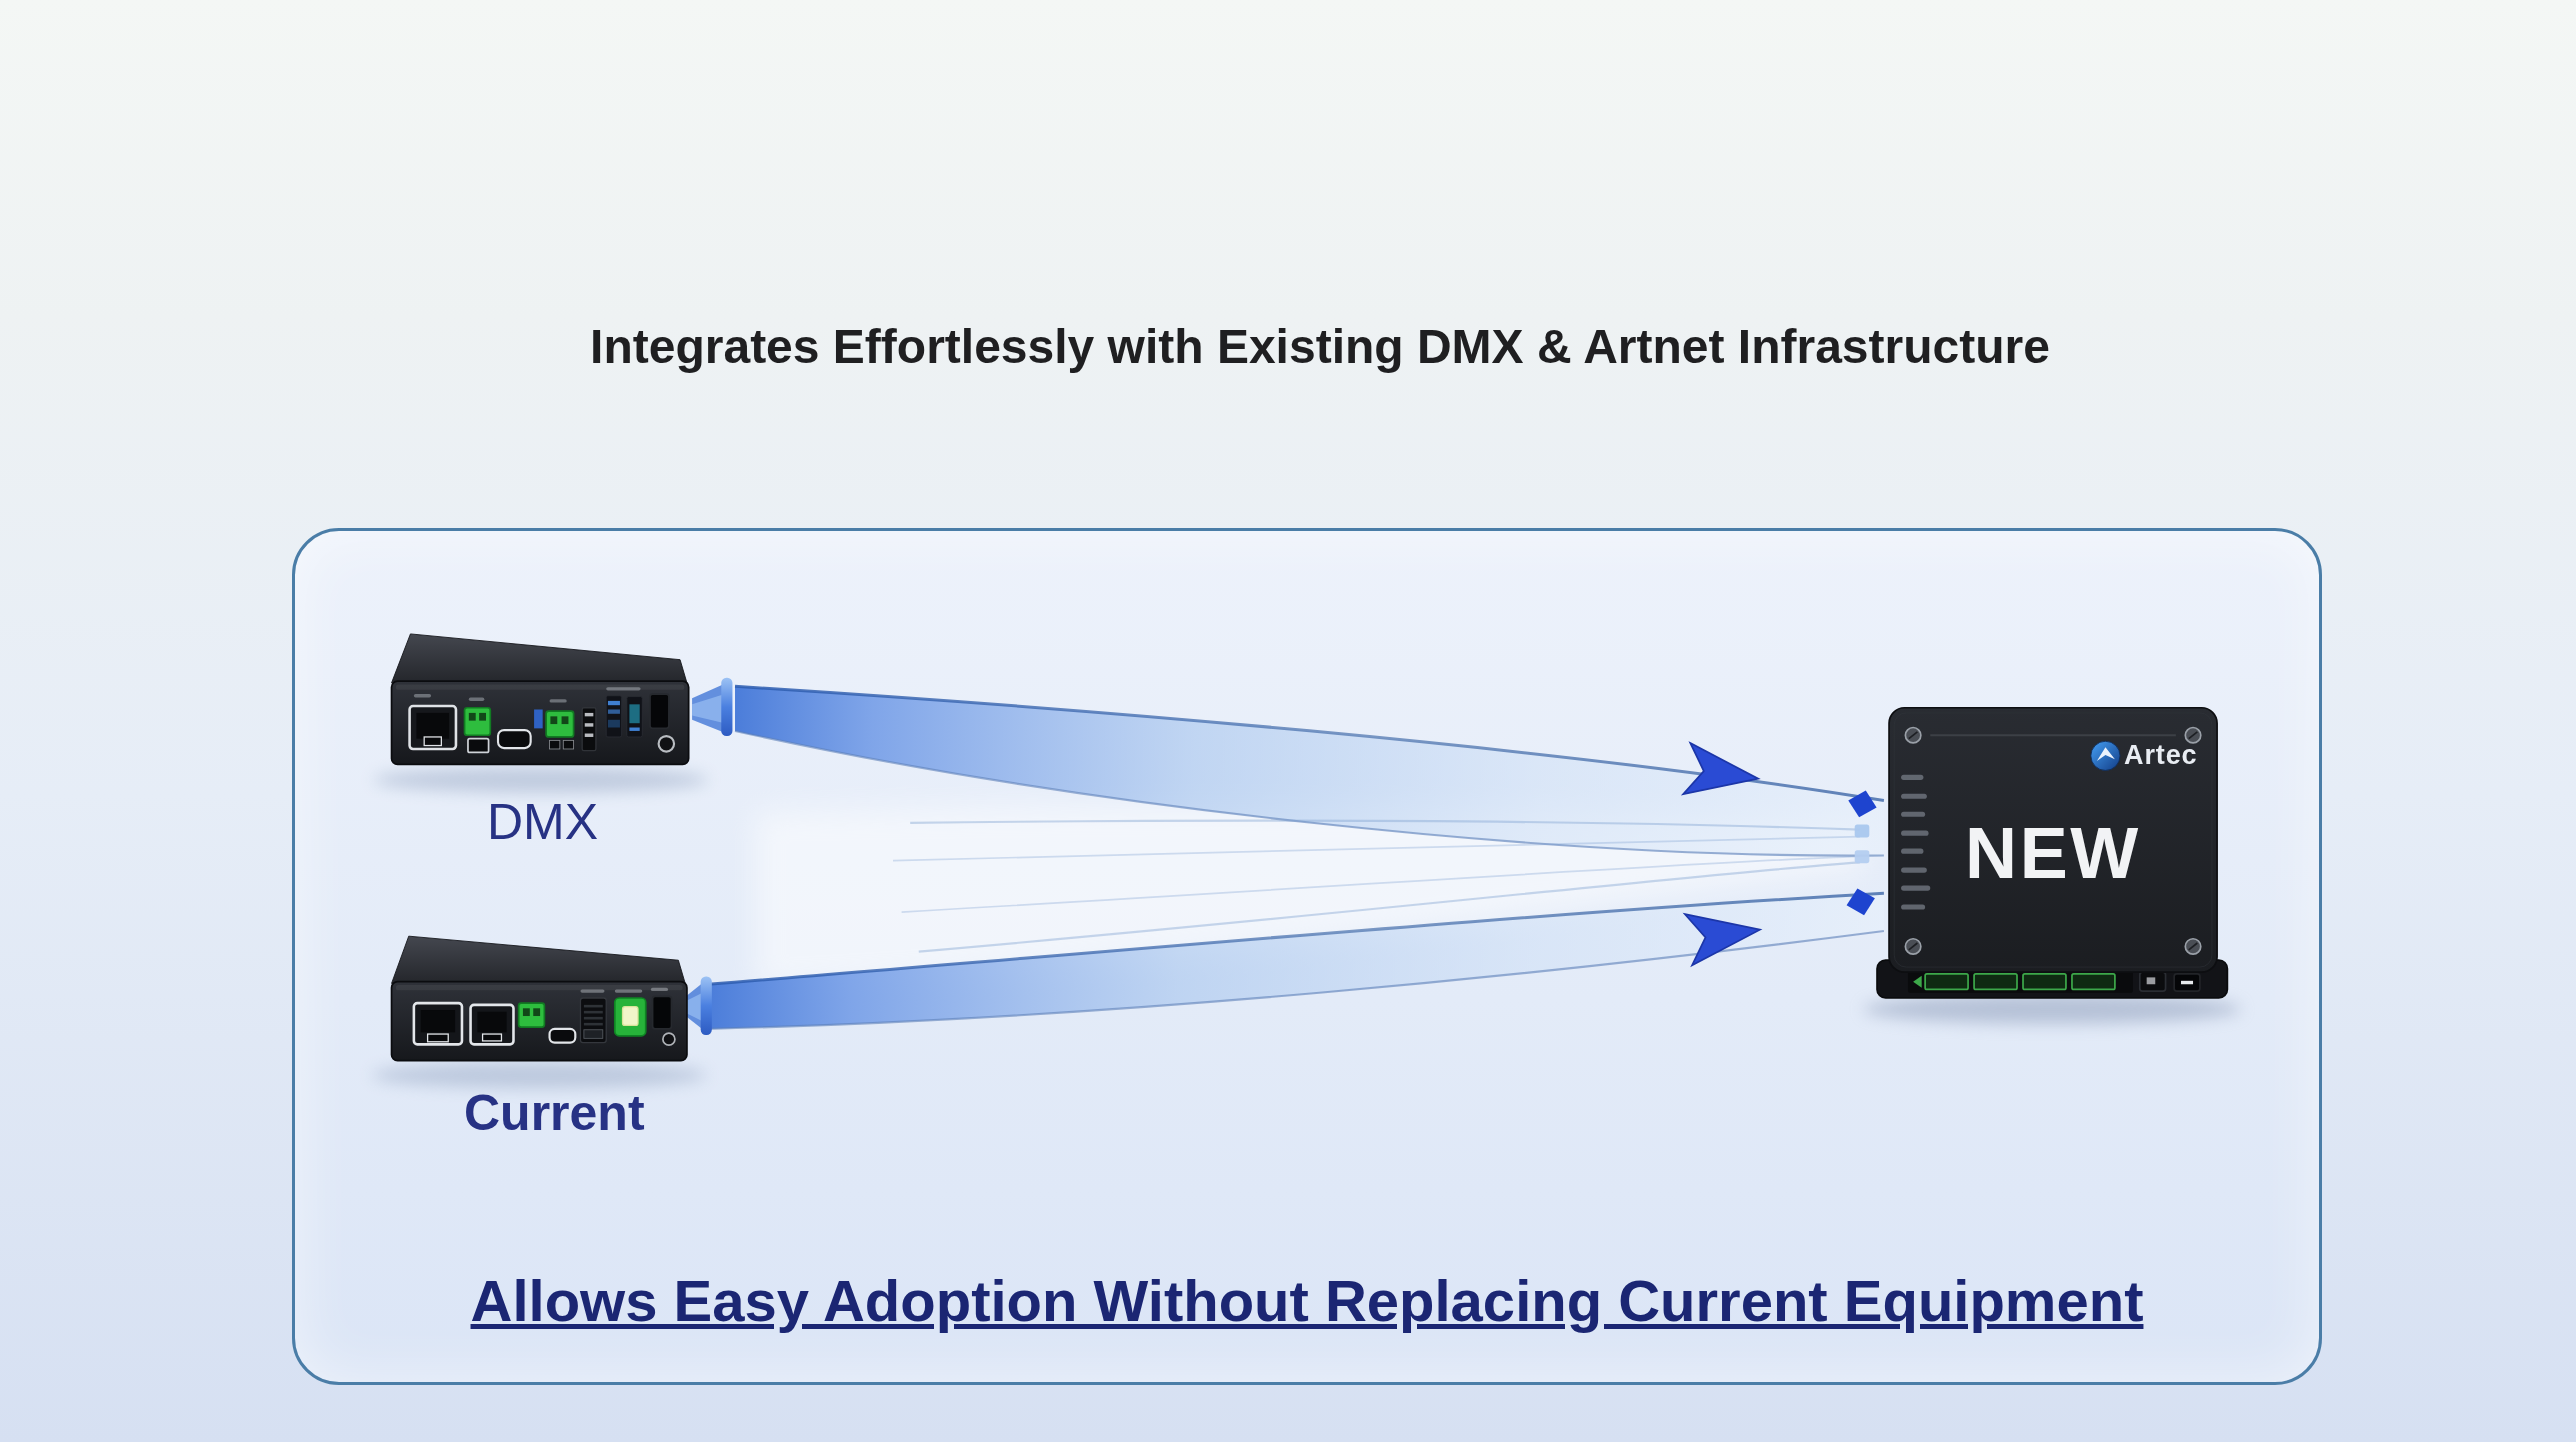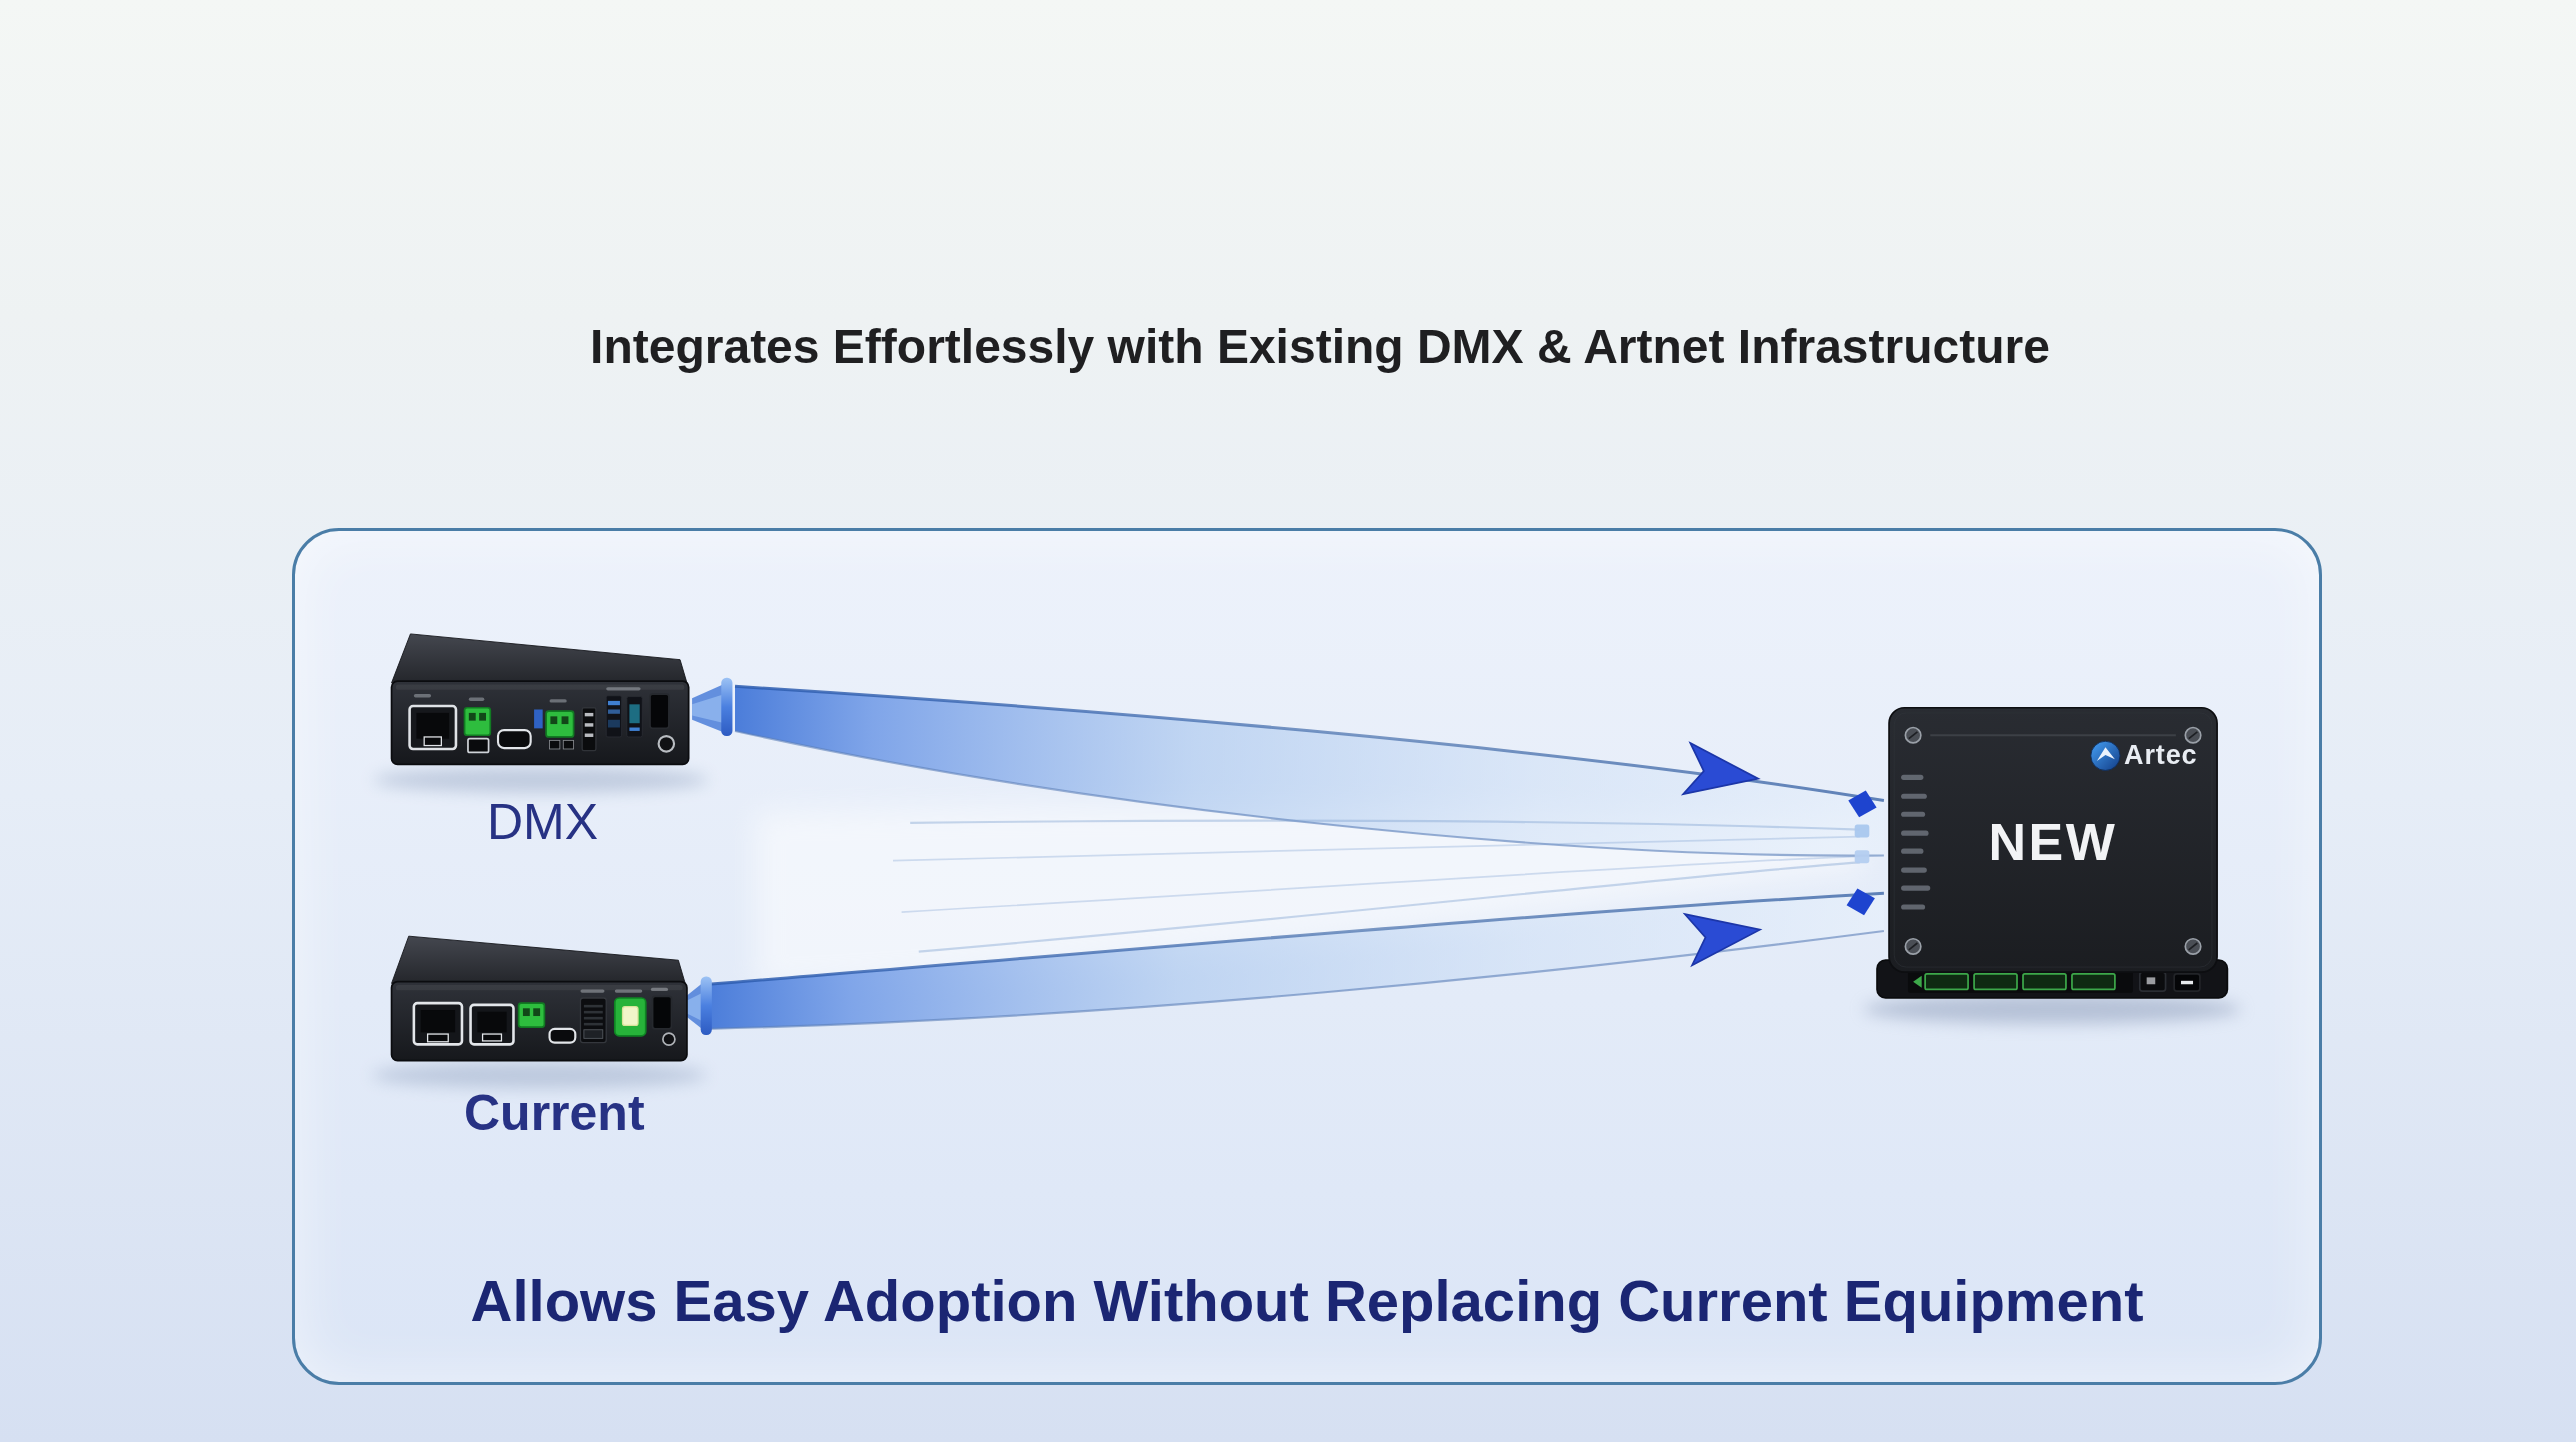--- a/index.html
+++ b/index.html
@@ -32,29 +32,29 @@
   #dmx-label{
     left:474px;top:793px;width:137px;text-align:center;
     font-size:50px;font-weight:400;color:#273284;
   }
   #artnet-label{
     left:464px;top:1084px;width:159px;text-align:center;
     font-size:50px;font-weight:700;color:#273284;
   }
   #new-label{
     left:1965px;top:812px;width:176px;text-align:center;
-    font-size:52px;font-weight:700;letter-spacing:2.6px;color:#f2f3f5;
+    font-size:72px;font-weight:700;letter-spacing:2.6px;color:#f2f3f5;
   }
   #brand-text{
     left:2124px;top:740px;font-size:27px;font-weight:700;
     letter-spacing:0.9px;color:#e9edf3;
   }
   #caption{
     left:292px;top:1267px;width:2030px;text-align:center;
-    font-size:58px;font-weight:700;color:#1b2673;
+    font-size:58px;font-weight:700;color:#1b2673;text-decoration:underline;
   }
 </style>
 </head>
 <body>
 
 <div id="stage">
 
   <div id="panel"></div>
 
   <svg id="diagram" width="2576" height="1443" viewBox="0 0 3000 1680">

